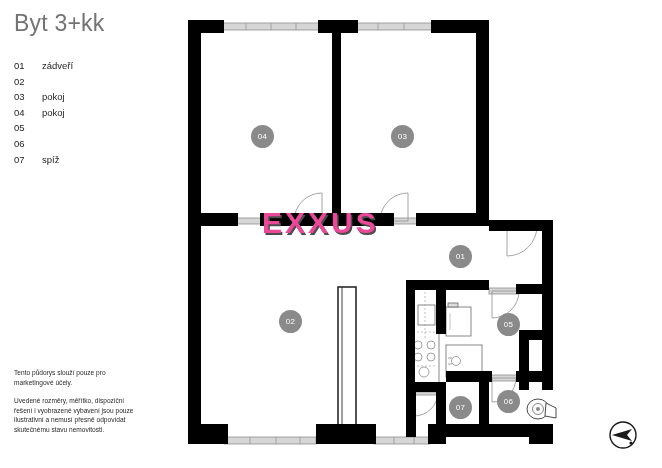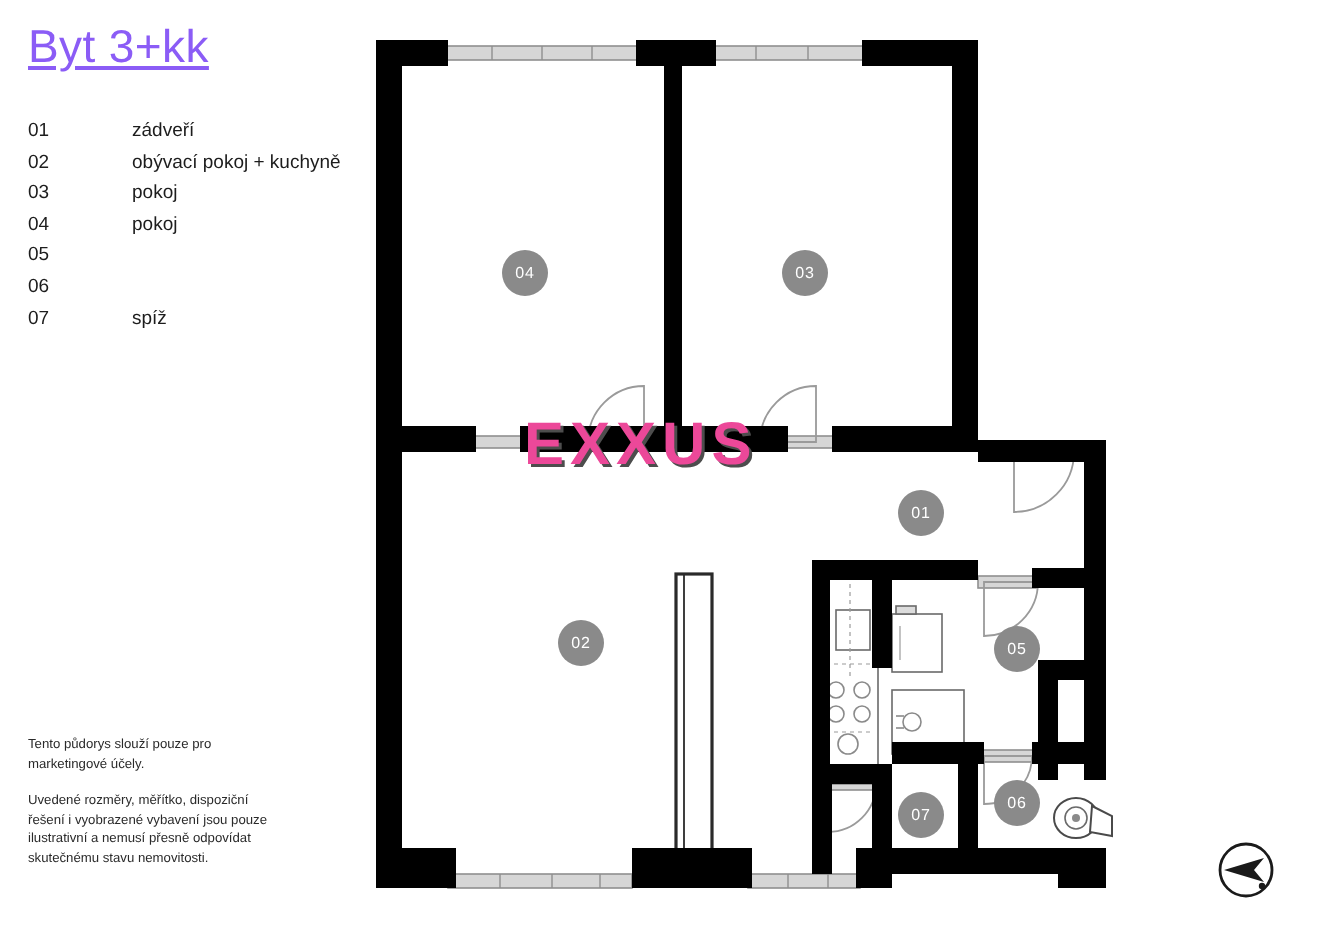--- a/index.html
+++ b/index.html
@@ -3,29 +3,29 @@
 <meta charset="utf-8">
 <style>
   html,body{margin:0;padding:0;background:#ffffff;}
   body{
     width:662px;height:468px;position:relative;overflow:hidden;
     font-family:"Liberation Sans","DejaVu Sans",sans-serif;
     color:#1a1a1a;
   }
   #page-title{
     position:absolute;left:14px;top:10px;
-    font-size:23px;font-weight:400;letter-spacing:0.2px;color:#8b5cf6;text-decoration:underline;
+    font-size:23px;font-weight:400;letter-spacing:0.2px;color:#737373;
   }
   #legend{
     position:absolute;left:14px;top:58px;
     font-size:9.5px;line-height:15.6px;color:#1d1d1d;
   }
   #legend .row{display:flex;}
   #legend .num{width:28px;flex:0 0 28px;}
-  #legend .lbl{flex:1 1 auto;margin-left:24px;}
+  #legend .lbl{flex:1 1 auto;}
   #disclaimer{
     position:absolute;left:14px;top:368px;width:120px;
     font-size:6.6px;line-height:9.6px;color:#2a2a2a;
   }
   #disclaimer p{margin:0 0 9px 0;}
   #plan{position:absolute;left:0;top:0;width:662px;height:468px;}
   #watermark{
     position:absolute;left:262px;top:206px;
     font-size:30px;font-weight:700;letter-spacing:3px;
     color:#ec4899;
@@ -44,21 +44,20 @@
 
 <div id="page-title">Byt 3+kk</div>
 
 <div id="legend">
   <div class="row">
     <span class="num">01</span>
     <span class="lbl">zádveří</span>
   </div>
   <div class="row">
     <span class="num">02</span>
-    <span class="lbl">obývací pokoj + kuchyně</span>
   </div>
   <div class="row">
     <span class="num">03</span>
     <span class="lbl">pokoj</span>
   </div>
   <div class="row">
     <span class="num">04</span>
     <span class="lbl">pokoj</span>
   </div>
   <div class="row">

